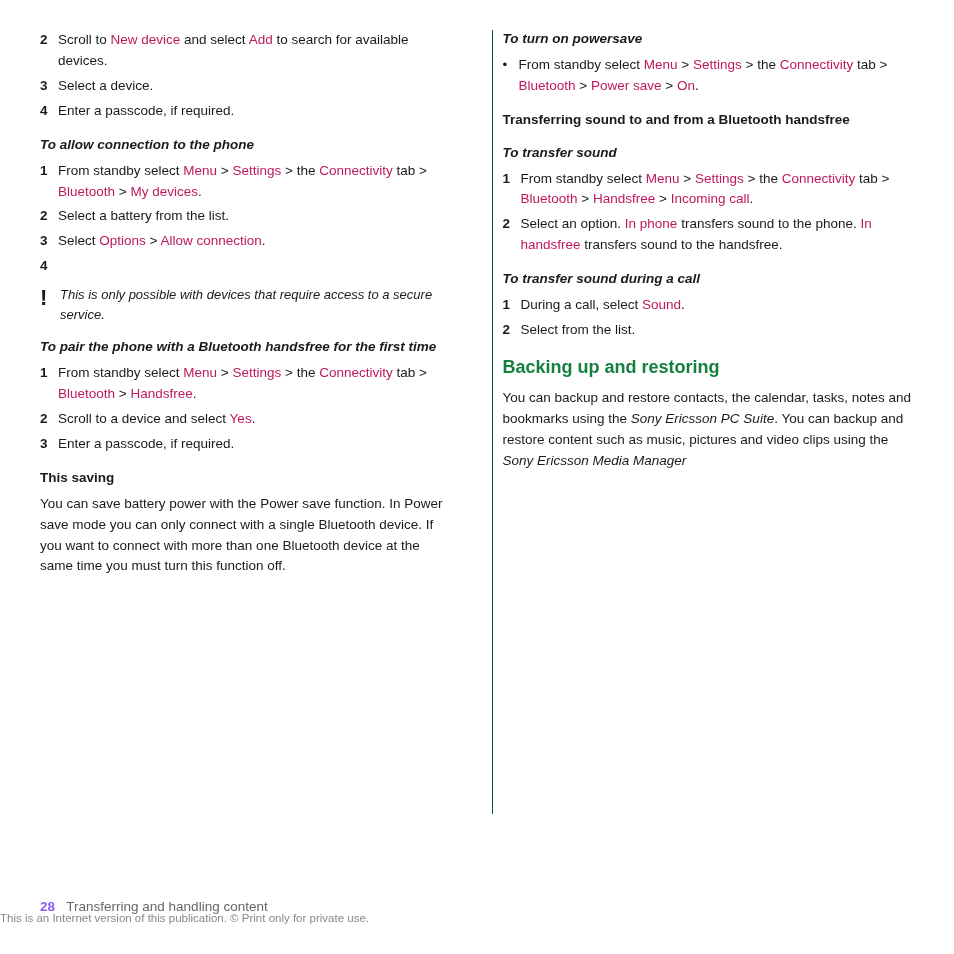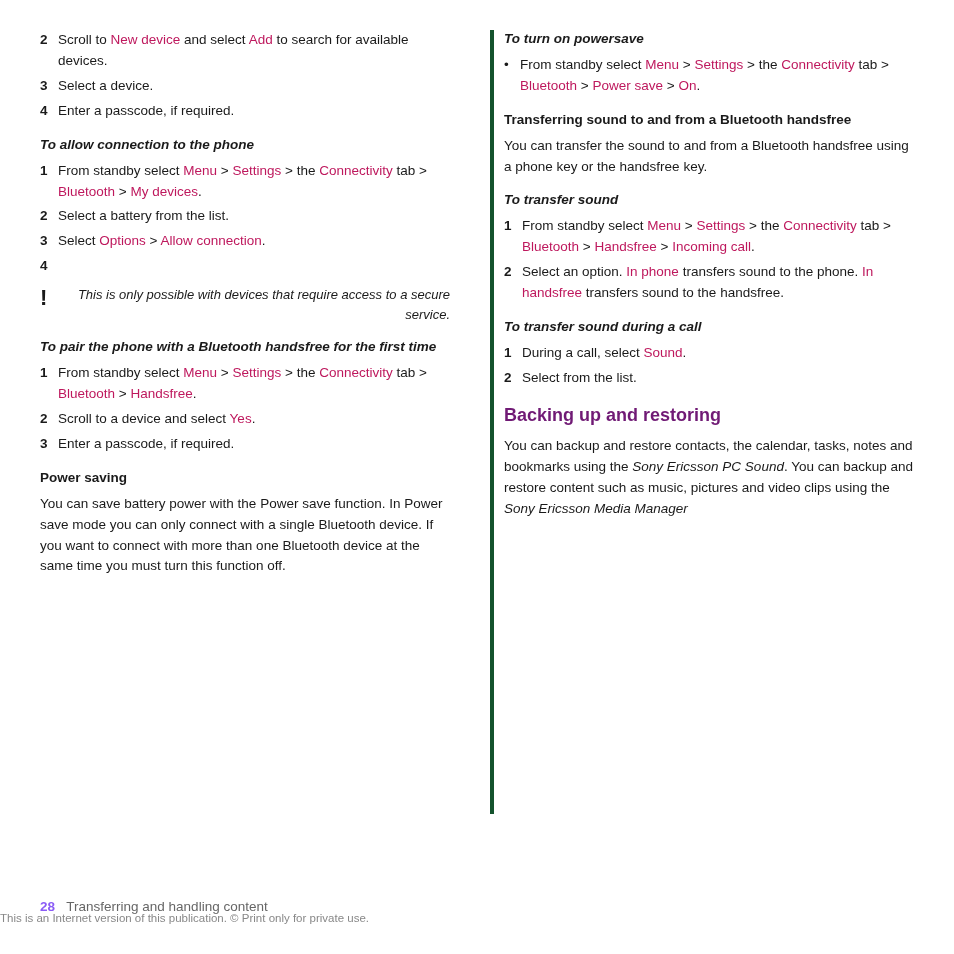--- a/index.html
+++ b/index.html
@@ -23,38 +23,38 @@
       gap: 30px;
       height: calc(100% - 80px);
     }
     .col-left {
       flex: 1;
       padding-right: 10px;
     }
     .col-right {
       flex: 1;
       padding-left: 10px;
-      border-left: 4px solid #14532d;
+      border-left: 1px solid #14532d;
     }
     .link { color: #be185d; }
     p { margin-bottom: 6px; line-height: 1.55; }
     .section { margin-bottom: 14px; }
     .section-title-italic {
       font-style: italic;
       font-weight: bold;
       margin-bottom: 6px;
       line-height: 1.4;
     }
     .section-title-bold {
       font-weight: bold;
       margin-bottom: 6px;
       line-height: 1.4;
     }
     .section-title-purple {
-      color: #701a75;
+      color: #15803d;
       font-size: 18px;
       font-weight: bold;
       margin-bottom: 8px;
       line-height: 1.4;
     }
     .numbered-list {
       list-style: none;
       padding: 0;
       margin-bottom: 8px;
     }
@@ -92,21 +92,20 @@
     .warning-icon {
       font-weight: bold;
       font-size: 22px;
       color: #1a1a1a;
       line-height: 1.2;
       min-width: 14px;
     }
     .warning-text {
       font-style: italic;
       font-size: 13px;
-      text-align: right;
     }
     .footer {
       position: absolute;
       bottom: 20px;
       left: 0;
       right: 0;
     }
     .footer-page {
       position: absolute;
       bottom: 40px;
@@ -185,41 +184,40 @@
             <span>Scroll to a device and select <span class="link">Yes</span>.</span>
           </li>
           <li>
             <span class="num">3</span>
             <span>Enter a passcode, if required.</span>
           </li>
         </ul>
       </div>
 
       <div class="section">
-        <p class="section-title-bold">Power saving</p>
+        <p class="section-title-bold">This saving</p>
         <p>You can save battery power with the Power save function. In Power save mode you can only connect with a single Bluetooth device. If you want to connect with more than one Bluetooth device at the same time you must turn this function off.</p>
       </div>
 
     </div>
 
     <div class="col-right">
 
       <div class="section">
         <p class="section-title-italic">To turn on powersave</p>
         <ul class="bullet-list">
           <li>
             <span class="bullet-dot">•</span>
             <span>From standby select <span class="link">Menu</span> &gt; <span class="link">Settings</span> &gt; the <span class="link">Connectivity</span> tab &gt; <span class="link">Bluetooth</span> &gt; <span class="link">Power save</span> &gt; <span class="link">On</span>.</span>
           </li>
         </ul>
       </div>
 
       <div class="section">
         <p class="section-title-bold">Transferring sound to and from a Bluetooth handsfree</p>
-        <p>You can transfer the sound to and from a Bluetooth handsfree using a phone key or the handsfree key.</p>
       </div>
 
       <div class="section">
         <p class="section-title-italic">To transfer sound</p>
         <ul class="numbered-list">
           <li>
             <span class="num">1</span>
             <span>From standby select <span class="link">Menu</span> &gt; <span class="link">Settings</span> &gt; the <span class="link">Connectivity</span> tab &gt; <span class="link">Bluetooth</span> &gt; <span class="link">Handsfree</span> &gt; <span class="link">Incoming call</span>.</span>
           </li>
           <li>
@@ -238,21 +236,21 @@
           </li>
           <li>
             <span class="num">2</span>
             <span>Select from the list.</span>
           </li>
         </ul>
       </div>
 
       <div class="section">
         <p class="section-title-purple">Backing up and restoring</p>
-        <p>You can backup and restore contacts, the calendar, tasks, notes and bookmarks using the <em>Sony Ericsson PC Sound</em>. You can backup and restore content such as music, pictures and video clips using the <em>Sony Ericsson Media Manager</em></p>
+        <p>You can backup and restore contacts, the calendar, tasks, notes and bookmarks using the <em>Sony Ericsson PC Suite</em>. You can backup and restore content such as music, pictures and video clips using the <em>Sony Ericsson Media Manager</em></p>
       </div>
 
     </div>
   </div>
 
   <div class="footer-page">
     <span class="pg-num">28</span>&nbsp;&nbsp;&nbsp;<span>Transferring and handling content</span>
   </div>
   <div class="footer">
     <p class="footer-center">This is an Internet version of this publication. © Print only for private use.</p>

